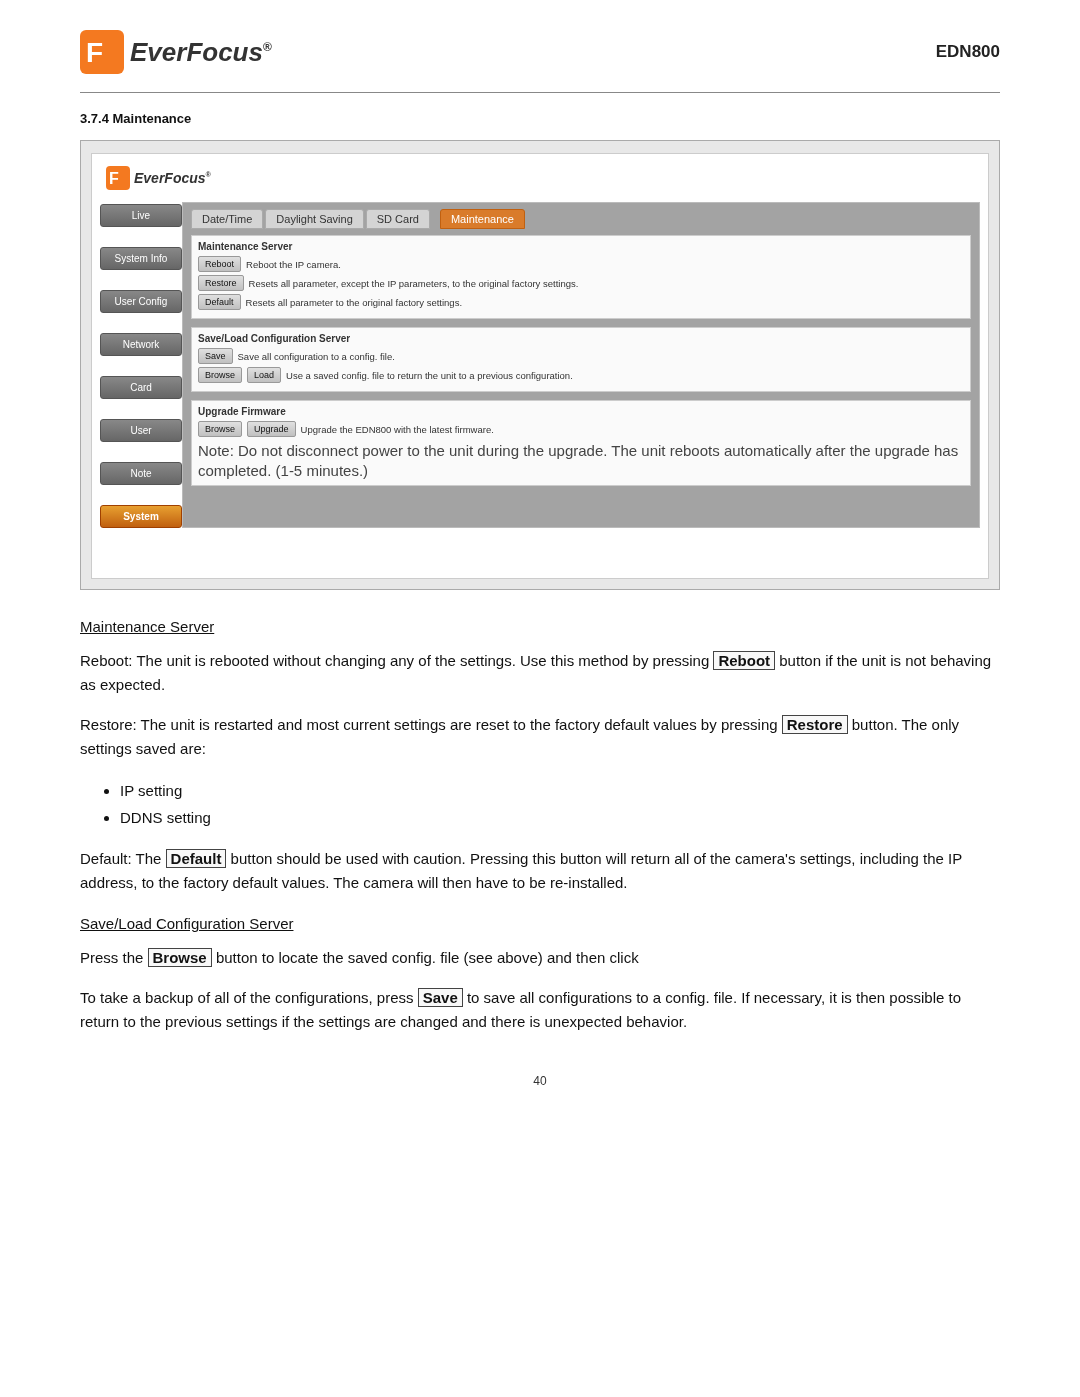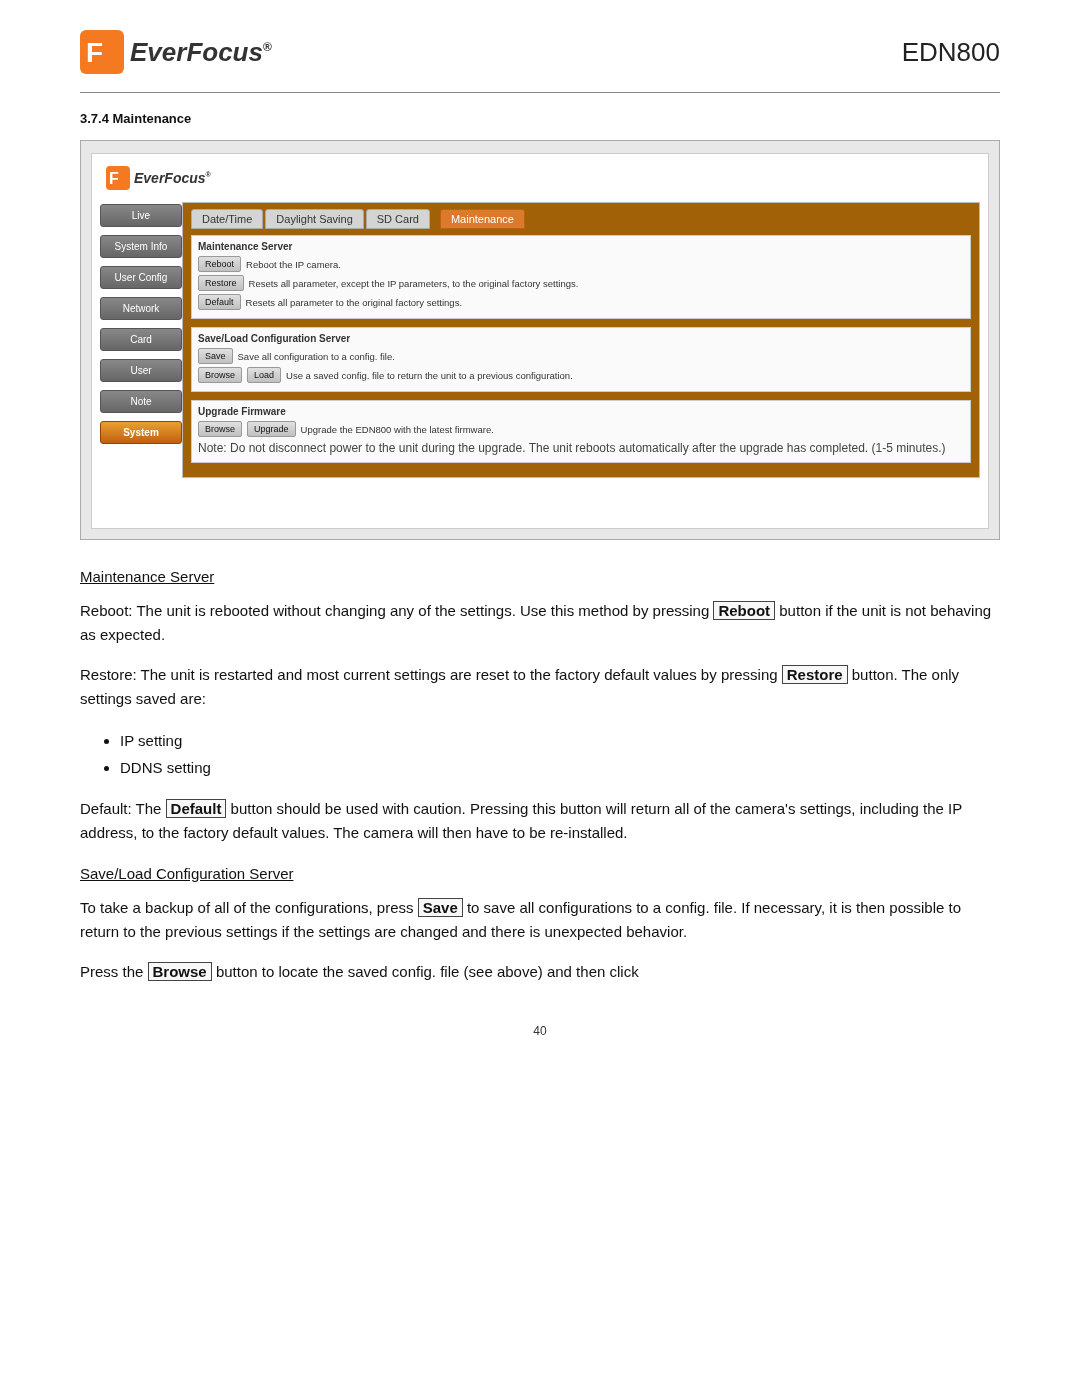--- a/index.html
+++ b/index.html
@@ -29,22 +29,22 @@
       width: 44px;
       height: 44px;
       margin-right: 6px;
     }
     .logo-reg {
       font-size: 12px;
       vertical-align: super;
       font-style: normal;
     }
     .model-number {
-      font-size: 26px;
-      font-weight: normal;
+      font-size: 17px;
+      font-weight: bold;
       color: #222;
     }
 
     
     .section-heading {
       font-size: 13px;
       font-weight: bold;
       margin-bottom: 14px;
       color: #111;
     }
@@ -102,21 +102,21 @@
 
     
     .ui-main {
       display: flex;
       gap: 0;
     }
     .ui-sidebar {
       width: 82px;
       display: flex;
       flex-direction: column;
-      gap: 8px;
+      gap: 20px;
       padding-top: 2px;
       flex-shrink: 0;
     }
     .ui-sidebar-btn {
       background: linear-gradient(to bottom, #888, #666);
       color: #fff;
       text-align: center;
       padding: 5px 4px;
       font-size: 10px;
       border-radius: 3px;
@@ -126,21 +126,21 @@
     .ui-sidebar-btn.active {
       background: linear-gradient(to bottom, #e8a030, #c06010);
       border-color: #a04000;
       font-weight: bold;
     }
 
     
     .ui-content {
       flex: 1;
       border: 1px solid #bbb;
-      background: #a16207;
+      background: #a3a3a3;
       padding: 6px 8px;
       font-size: 10px;
       color: #222;
     }
 
     .ui-section-label {
       font-size: 10px;
       font-weight: bold;
       margin-bottom: 4px;
       color: #333;
@@ -164,21 +164,21 @@
       font-size: 9px;
       cursor: pointer;
       border-radius: 2px;
       color: #111;
     }
     .ui-text {
       font-size: 9.5px;
       color: #333;
     }
     .ui-note {
-      font-size: 12px;
+      font-size: 15px;
       color: #444;
       margin-top: 4px;
       line-height: 1.3;
     }
 
     
     .doc-section {
       margin-bottom: 20px;
     }
     .subsection-title {
@@ -342,21 +342,21 @@
 
   <p class="doc-paragraph">
     <span>Default: The </span><span class="bold-btn">Default</span><span> button should be used with caution. Pressing this button will return all of the camera's settings, including the IP address, to the factory default values. The camera will then have to be re-installed.</span>
   </p>
 </div>
 
 <div class="doc-section">
   <div class="subsection-title">Save/Load Configuration Server</div>
 
   <p class="doc-paragraph">
+    <span>Press the </span><span class="bold-btn">Browse</span><span> button to locate the saved config. file (see above) and then click</span>
+  </p>
+
+  <p class="doc-paragraph">
     <span>To take a backup of all of the configurations, press </span><span class="bold-btn">Save</span><span> to save all configurations to a config. file. If necessary, it is then possible to return to the previous settings if the settings are changed and there is unexpected behavior.</span>
   </p>
-
-  <p class="doc-paragraph">
-    <span>Press the </span><span class="bold-btn">Browse</span><span> button to locate the saved config. file (see above) and then click</span>
-  </p>
 </div>
 
 <div class="page-number">40</div>
 
 </body></html>

